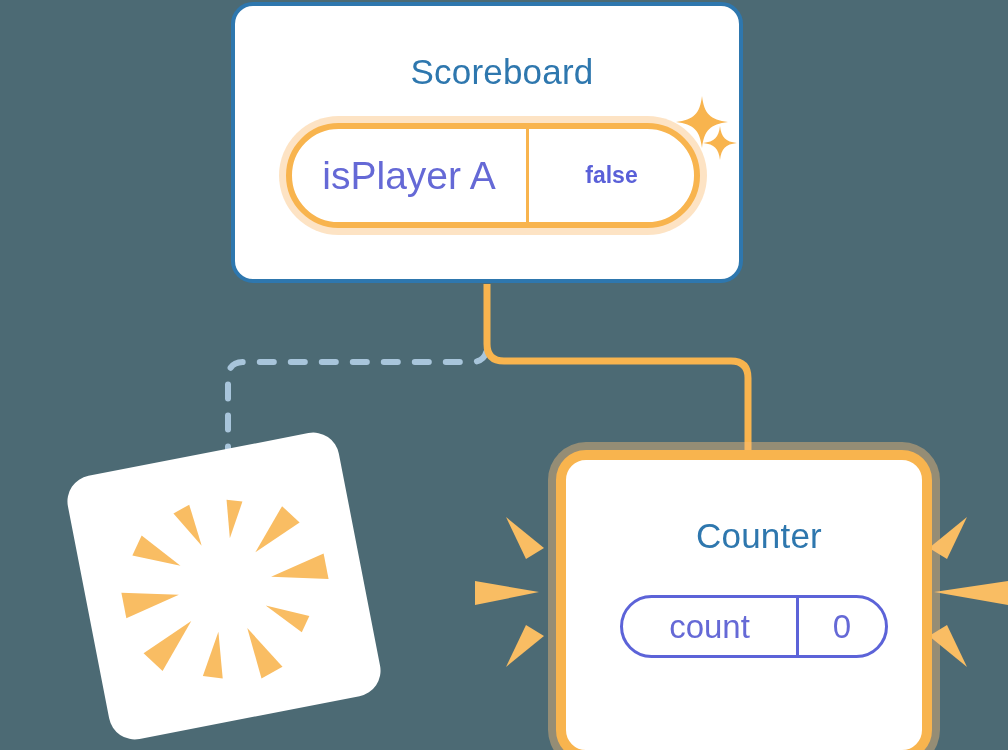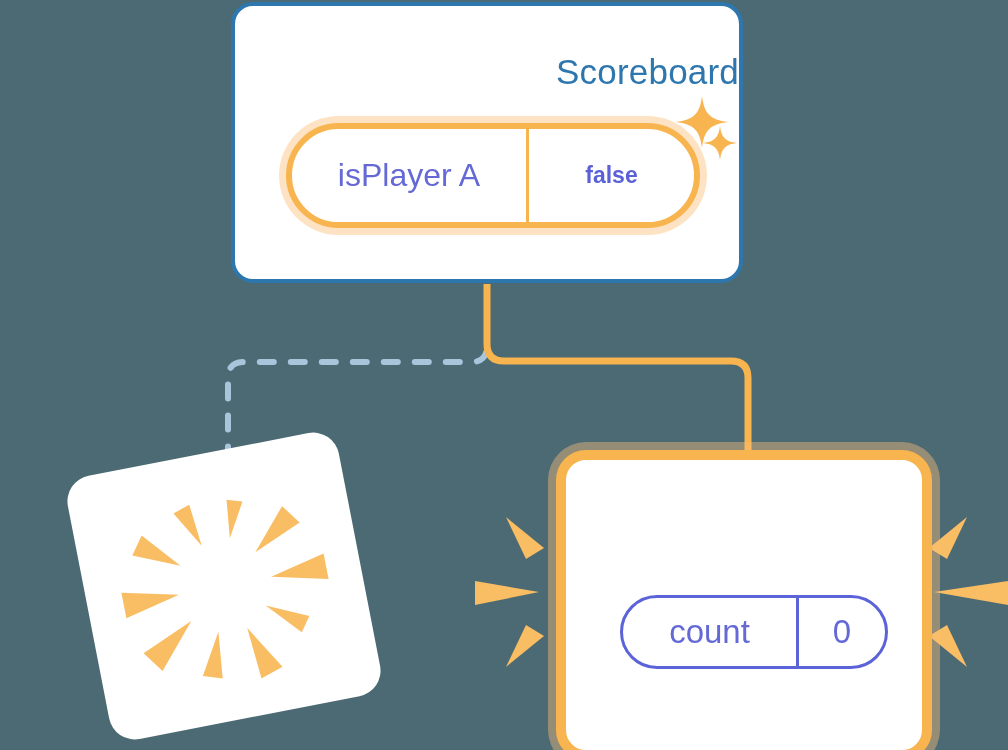--- a/index.html
+++ b/index.html
@@ -68,23 +68,23 @@
     width: 276px;
     height: 268px;
     border-radius: 26px;
     transform: rotate(-11deg);
     overflow: hidden;
   }
 
   
   .card-title {
     position: absolute;
-    left: 0;
+    left: 15px;
     width: 100%;
-    text-align: right;
+    text-align: center;
     color: #2e77ae;
     font-size: 35px;
     font-weight: 400;
     letter-spacing: 0.2px;
     white-space: nowrap;
   }
   #scoreboard-title { top: 46px; }
   #counter-title { top: 56px; }
 
   
@@ -109,37 +109,37 @@
     top: 117px;
     width: 414px;
     height: 105px;
     border: 6px solid #f8b44e;
     border-radius: 54px;
     box-shadow: 0 0 0 7px rgba(250, 192, 125, 0.45);
   }
   #scoreboard-pill .pill-key {
     flex: 0 0 237px;
     color: #6569d6;
-    font-size: 32px;
+    font-size: 39px;
     font-weight: 400;
     border-right: 3px solid #f8b44e;
   }
   #scoreboard-pill .pill-val {
     flex: 1 1 auto;
     color: #5a60d8;
     font-size: 23px;
     font-weight: 700;
   }
 
   
   #counter-pill {
     left: 54px;
     top: 135px;
     width: 268px;
-    height: 74px;
+    height: 63px;
     border: 3px solid #5c63d8;
     border-radius: 46px;
   }
   #counter-pill .pill-key {
     flex: 0 0 176px;
     color: #6569d6;
     font-size: 33px;
     font-weight: 400;
     border-right: 3px solid #5c63d8;
   }
@@ -252,20 +252,21 @@
       <path d="M41 172 L79 141 L61 130 Z"></path>
 
       <path d="M502 22 L464 53 L482 64 Z"></path>
       <path d="M543 86 L469 97 L543 110 Z"></path>
       <path d="M502 172 L464 141 L482 130 Z"></path>
     </g>
   </svg>
 
   <div class="card" id="counter-card">
 
+    <div class="card-title" id="counter-title">Counter</div>
 
     <div class="pill" id="counter-pill">
       <div class="pill-key">count</div>
       <div class="pill-val">0</div>
     </div>
   </div>
 
 </div>
 
 </body></html>

